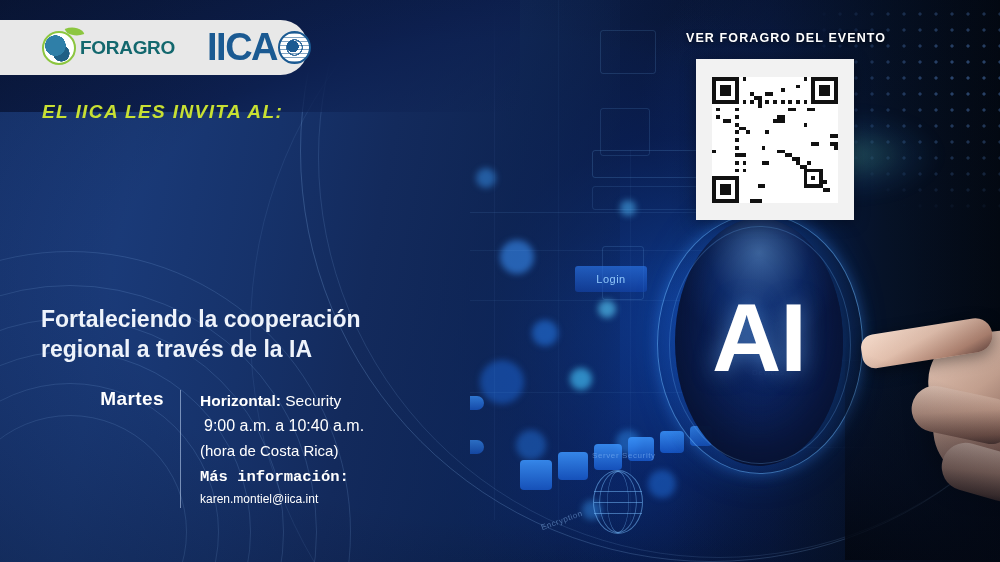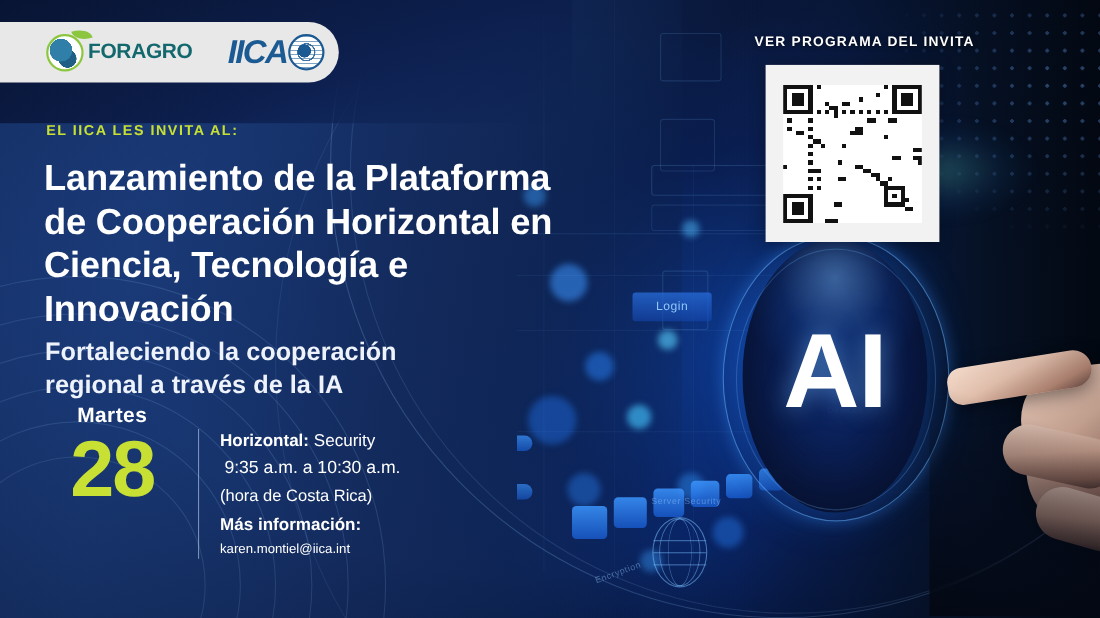--- a/index.html
+++ b/index.html
@@ -212,73 +212,74 @@
     background: #8cc63f;
     border-radius: 0 100% 0 100%;
     transform: rotate(-18deg);
   }
   .foragro-word {
     font-weight: 700; font-size: 19px; color: #13686e; letter-spacing: -0.3px;
     margin-left: 4px;
   }
   .iica { display: flex; align-items: center; margin-left: 32px; }
   .iica-word {
-    font-weight: 700; font-style: italic; font-size: 30px; color: #1b5a92;
+    font-weight: 700; font-size: 38px; color: #1b5a92;
     letter-spacing: -1.5px;
   }
   .iica-seal {
     width: 29px; height: 29px; border-radius: 50%;
     border: 2px solid #1b5a92;
     margin-left: 1px;
     background:
       radial-gradient(circle at 50% 50%, rgba(27,90,146,0.0) 0 34%, rgba(27,90,146,0.85) 35% 40%, rgba(27,90,146,0.0) 41%),
       radial-gradient(circle at 44% 46%, #1b5a92 0 26%, rgba(0,0,0,0) 27%),
       repeating-linear-gradient(0deg, rgba(27,90,146,0.55) 0 1px, rgba(255,255,255,0) 1px 4px),
       #ffffff;
   }
 
   
   .kicker {
-    position: absolute; left: 42px; top: 111px;
-    font-size: 13px; font-weight: 700; letter-spacing: 1.4px;
+    position: absolute; left: 42px; top: 101px;
+    font-size: 19px; font-weight: 700; letter-spacing: 1.4px;
     color: #c8e033;
+    font-style: italic;
   }
   .title {
     position: absolute; left: 40px; top: 142px; width: 470px;
     font-size: 33px; font-weight: 700; line-height: 1.20;
     color: #ffffff; letter-spacing: -0.2px;
   }
   .subtitle {
     position: absolute; left: 41px; top: 304px; width: 400px;
     font-size: 23px; font-weight: 700; line-height: 1.32;
     color: #eef3fb;
   }
 
   
-  .date-block { position: absolute; left: 40px; top: 368px; width: 124px; text-align: center; }
+  .date-block { position: absolute; left: 40px; top: 388px; width: 124px; text-align: right; }
   .date-dow { font-size: 19px; font-weight: 700; color: #ffffff; letter-spacing: 0.4px; }
   .date-num {
     font-size: 72px; font-weight: 700; color: #c8e033; line-height: 0.98;
     letter-spacing: -2px; margin-top: 2px;
   }
   .date-month { font-size: 19px; font-weight: 400; color: #ffffff; letter-spacing: 2.6px; margin-top: 4px; }
 
   .divider {
     position: absolute; left: 180px; top: 390px;
     width: 1px; height: 118px;
     background: rgba(200,220,250,0.55);
   }
 
   .details { position: absolute; left: 200px; top: 388px; width: 250px; color: #ffffff; }
   .d-row { font-size: 15.5px; line-height: 1.62; white-space: nowrap; }
   .d-row b { font-weight: 700; }
   .d-time { font-size: 16px; padding-left: 4px; }
   .d-tz { font-size: 15px; }
   .d-mail { font-size: 12px; }
-  .d-gap { margin-top: 2px; }
+  .d-gap { margin-top: 2px; font-family: Liberation Mono, monospace; }
 
   
   .qr-label {
     position: absolute; left: 686px; top: 31px;
     font-size: 12.5px; font-weight: 700; letter-spacing: 1.1px; color: #ffffff;
     text-shadow: 0 1px 4px rgba(0,0,0,0.6);
   }
   .qr-card {
     position: absolute; left: 696px; top: 59px; width: 158px; height: 161px;
     background: #f2f2f2;
@@ -391,44 +392,42 @@
       </div>
       <div class="foragro-word">FORAGRO</div>
     </div>
     <div class="iica">
       <div class="iica-word">IICA</div>
       <div class="iica-seal"></div>
     </div>
   </div>
 
   <div class="kicker">EL IICA LES INVITA AL:</div>
-  <div class="title">Lanzamiento de la Plataforma de Cooperación Horizontal en Ciencia, Tecnología e Innovación</div>
   <div class="subtitle">Fortaleciendo la cooperación regional a través de la IA</div>
 
   <div class="date-block">
     <div class="date-dow">Martes</div>
-    <div class="date-num">28</div>
   </div>
 
   <div class="divider"></div>
 
   <div class="details">
     <div class="d-row">
       <b>Horizontal:</b>
       <span>Security</span>
     </div>
-    <div class="d-row d-time">9:35 a.m. a 10:30 a.m.</div>
+    <div class="d-row d-time">9:00 a.m. a 10:40 a.m.</div>
     <div class="d-row d-tz">(hora de Costa Rica)</div>
     <div class="d-row d-gap">
       <b>Más información:</b>
     </div>
     <div class="d-row d-mail">karen.montiel@iica.int</div>
   </div>
 
-  <div class="qr-label">VER PROGRAMA DEL INVITA</div>
+  <div class="qr-label">VER FORAGRO DEL EVENTO</div>
   <div class="qr-card">
     <svg class="qr-img" viewBox="0 0 33 33" shape-rendering="crispEdges" xmlns="http://www.w3.org/2000/svg">
       <rect width="33" height="33" fill="#ffffff"></rect>
       <g fill="#111111" id="qr-cells">
           <path d="M0 0h1v1h-1zM1 0h1v1h-1zM2 0h1v1h-1zM3 0h1v1h-1zM4 0h1v1h-1zM5 0h1v1h-1zM6 0h1v1h-1zM8 0h1v1h-1zM24 0h1v1h-1zM26 0h1v1h-1zM27 0h1v1h-1zM28 0h1v1h-1zM29 0h1v1h-1zM30 0h1v1h-1zM31 0h1v1h-1zM32 0h1v1h-1zM0 1h1v1h-1zM6 1h1v1h-1zM26 1h1v1h-1zM32 1h1v1h-1zM0 2h1v1h-1zM2 2h1v1h-1zM3 2h1v1h-1zM4 2h1v1h-1zM6 2h1v1h-1zM22 2h1v1h-1zM26 2h1v1h-1zM28 2h1v1h-1zM29 2h1v1h-1zM30 2h1v1h-1zM32 2h1v1h-1zM0 3h1v1h-1zM2 3h1v1h-1zM3 3h1v1h-1zM4 3h1v1h-1zM6 3h1v1h-1zM18 3h1v1h-1zM26 3h1v1h-1zM28 3h1v1h-1zM29 3h1v1h-1zM30 3h1v1h-1zM32 3h1v1h-1zM0 4h1v1h-1zM2 4h1v1h-1zM3 4h1v1h-1zM4 4h1v1h-1zM6 4h1v1h-1zM10 4h1v1h-1zM14 4h1v1h-1zM15 4h1v1h-1zM26 4h1v1h-1zM28 4h1v1h-1zM29 4h1v1h-1zM30 4h1v1h-1zM32 4h1v1h-1zM0 5h1v1h-1zM6 5h1v1h-1zM11 5h1v1h-1zM12 5h1v1h-1zM26 5h1v1h-1zM32 5h1v1h-1zM0 6h1v1h-1zM1 6h1v1h-1zM2 6h1v1h-1zM3 6h1v1h-1zM4 6h1v1h-1zM5 6h1v1h-1zM6 6h1v1h-1zM8 6h1v1h-1zM10 6h1v1h-1zM12 6h1v1h-1zM14 6h1v1h-1zM16 6h1v1h-1zM18 6h1v1h-1zM20 6h1v1h-1zM22 6h1v1h-1zM24 6h1v1h-1zM26 6h1v1h-1zM27 6h1v1h-1zM28 6h1v1h-1zM29 6h1v1h-1zM30 6h1v1h-1zM31 6h1v1h-1zM32 6h1v1h-1zM12 7h1v1h-1zM1 8h1v1h-1zM6 8h1v1h-1zM20 8h1v1h-1zM21 8h1v1h-1zM25 8h1v1h-1zM26 8h1v1h-1zM1 10h1v1h-1zM6 10h1v1h-1zM17 10h1v1h-1zM18 10h1v1h-1zM3 11h1v1h-1zM4 11h1v1h-1zM16 11h1v1h-1zM17 11h1v1h-1zM18 11h1v1h-1zM6 12h1v1h-1zM24 12h1v1h-1zM7 13h1v1h-1zM8 13h1v1h-1zM6 14h1v1h-1zM9 14h1v1h-1zM14 14h1v1h-1zM31 15h1v1h-1zM32 15h1v1h-1zM6 16h1v1h-1zM26 17h1v1h-1zM27 17h1v1h-1zM31 17h1v1h-1zM32 17h1v1h-1zM6 18h1v1h-1zM13 18h1v1h-1zM32 18h1v1h-1zM0 19h1v1h-1zM17 19h1v1h-1zM18 19h1v1h-1zM6 20h1v1h-1zM7 20h1v1h-1zM8 20h1v1h-1zM19 20h1v1h-1zM20 20h1v1h-1zM21 21h1v1h-1zM22 21h1v1h-1zM6 22h1v1h-1zM8 22h1v1h-1zM13 22h1v1h-1zM14 22h1v1h-1zM22 22h1v1h-1zM25 22h1v1h-1zM23 23h1v1h-1zM24 23h1v1h-1zM6 24h1v1h-1zM8 24h1v1h-1zM24 24h1v1h-1zM25 24h1v1h-1zM26 24h1v1h-1zM27 24h1v1h-1zM28 24h1v1h-1zM24 25h1v1h-1zM28 25h1v1h-1zM0 26h1v1h-1zM1 26h1v1h-1zM2 26h1v1h-1zM3 26h1v1h-1zM4 26h1v1h-1zM5 26h1v1h-1zM6 26h1v1h-1zM24 26h1v1h-1zM26 26h1v1h-1zM28 26h1v1h-1zM0 27h1v1h-1zM6 27h1v1h-1zM24 27h1v1h-1zM28 27h1v1h-1zM29 27h1v1h-1zM0 28h1v1h-1zM2 28h1v1h-1zM3 28h1v1h-1zM4 28h1v1h-1zM6 28h1v1h-1zM12 28h1v1h-1zM13 28h1v1h-1zM24 28h1v1h-1zM25 28h1v1h-1zM26 28h1v1h-1zM27 28h1v1h-1zM28 28h1v1h-1zM0 29h1v1h-1zM2 29h1v1h-1zM3 29h1v1h-1zM4 29h1v1h-1zM6 29h1v1h-1zM29 29h1v1h-1zM30 29h1v1h-1zM0 30h1v1h-1zM2 30h1v1h-1zM3 30h1v1h-1zM4 30h1v1h-1zM6 30h1v1h-1zM0 31h1v1h-1zM6 31h1v1h-1zM0 32h1v1h-1zM1 32h1v1h-1zM2 32h1v1h-1zM3 32h1v1h-1zM4 32h1v1h-1zM5 32h1v1h-1zM6 32h1v1h-1zM10 32h1v1h-1zM11 32h1v1h-1zM12 32h1v1h-1z"></path>
         </g>
     </svg>
   </div>
 
 </div>

